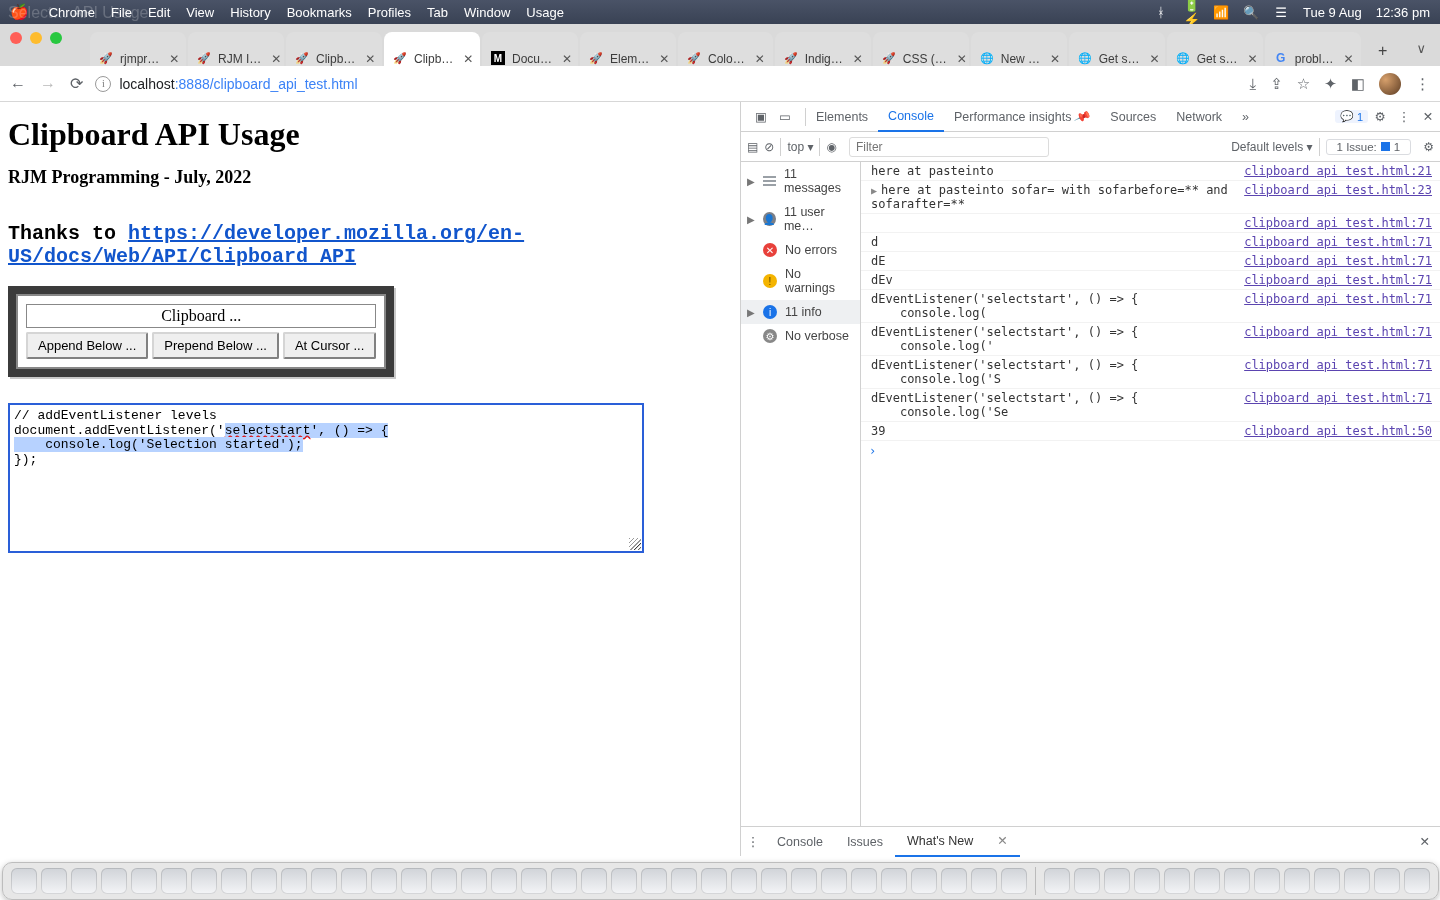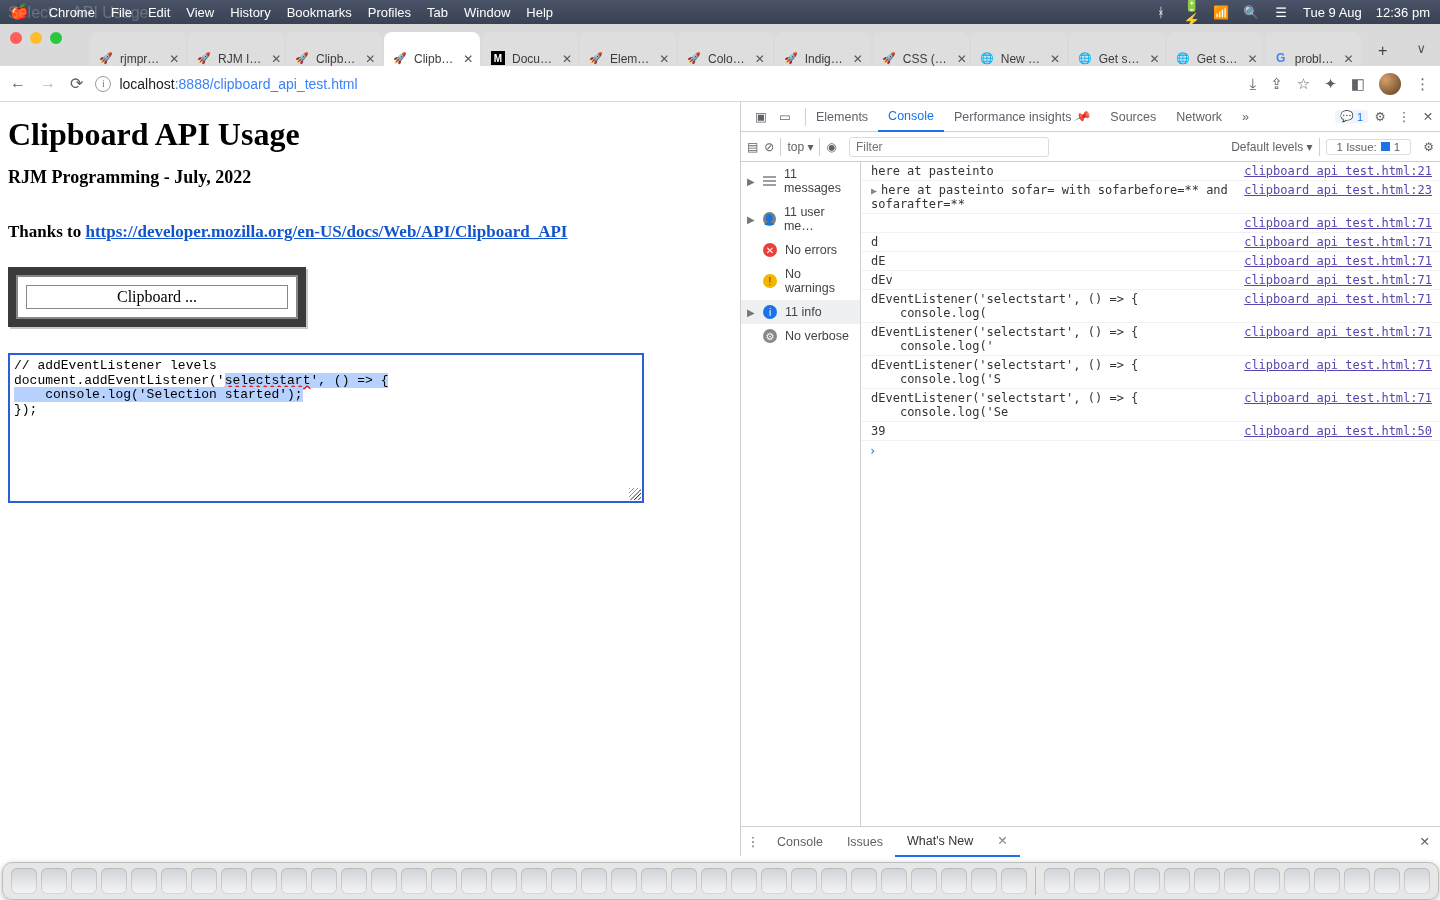--- a/index.html
+++ b/index.html
@@ -57,21 +57,21 @@
   .toolbar .url .host { color:#3b82f6; }
   .toolbar .url .path { color:#202124; }
   .toolbar .right-icons { display:flex; align-items:center; gap:14px; color:#5f6368; font-size:15px; }
   .toolbar .avatar { width:22px; height:22px; border-radius:50%; background:radial-gradient(circle at 30% 30%, #d7a06c, #5b3b22); }
 
   
   .workspace { position:absolute; top:102px; left:0; right:0; bottom:44px; display:flex; }
   .page { flex:0 0 740px; padding:14px 8px 8px 8px; overflow:auto; background:#fff; position:relative; }
   .page h1 { font-family: "Times New Roman", serif; font-size:32px; font-weight:bold; margin:0 0 14px 0; }
   .page h3.byline { font-family: "Times New Roman", serif; font-size:18px; font-weight:bold; margin:0 0 34px 0; }
-  .page .thanks { font-family: Liberation Serif, serif; font-size:17px; font-weight:bold; margin:0 0 25px 0; }
+  .page .thanks { font-family: Liberation Mono, monospace; font-size:20px; font-weight:bold; margin:0 0 18px 0; }
   .page .thanks a { color:var(--link-blue); text-decoration:underline; }
   .panel-outer { border:8px solid #3b3b3b; display:inline-block; box-shadow:2px 2px 0 #c9c9c9; }
   .panel-inner { border:2px solid #888; background:#fff; padding:4px; }
   .panel-inner table { border-collapse:separate; border-spacing:4px; }
   .panel-inner th { font-family:"Times New Roman",serif; font-size:16px; font-weight:normal; text-align:center; padding:2px 90px; border:1px solid #888; }
   .panel-inner td { padding:0; }
   .panel-inner button.act { font-family:Arial,sans-serif; font-size:13px; padding:4px 10px; background:#efefef; border:2px outset #d5d5d5; border-radius:2px; }
   .codebox { margin-top:22px; width:636px; height:150px; border:2px solid #2a5fd8; padding:4px 4px; font-family:"Courier New",monospace; font-size:13px; line-height:14.5px; resize:both; overflow:auto; position:relative; white-space:pre; }
   .codebox .sel { background:#b7d2ff; }
   .codebox .spell { text-decoration: underline wavy #d11; text-decoration-skip-ink:none; }
@@ -139,21 +139,21 @@
     <span class="apple">🍎</span>
     <span style="font-weight:400;">Chrome</span>
     <span>File</span>
     <span>Edit</span>
     <span>View</span>
     <span>History</span>
     <span>Bookmarks</span>
     <span>Profiles</span>
     <span>Tab</span>
     <span>Window</span>
-    <span>Help</span>
+    <span>Usage</span>
   </div>
   <div class="right">
     <span class="icon">ᚼ</span>
     <span class="icon battery">🔋⚡</span>
     <span class="icon">📶</span>
     <span class="icon">🔍</span>
     <span class="icon">☰</span>
     <span>Tue 9 Aug</span>
     <span>12:36 pm</span>
   </div>
@@ -265,20 +265,25 @@
     <p class="thanks">
       <span>Thanks to </span><a href="#">https://developer.mozilla.org/en-US/docs/Web/API/Clipboard_API</a>
     </p>
     <div class="panel-outer">
       <div class="panel-inner">
         <table>
           <tbody>
               <tr>
                 <th colspan="3">Clipboard ...</th>
               </tr>
+          <tr>
+            <td><button class="act">Append Below ...</button></td>
+            <td><button class="act">Prepend Below ...</button></td>
+            <td><button class="act">At Cursor ...</button></td>
+          </tr>
         </tbody>
           </table>
       </div>
     </div>
     <div class="codebox"><span>// addEventListener levels</span>
 <span>document.addEventListener('</span><span class="sel spell">selectstart</span><span class="sel">', () =&gt; {</span>
 <span class="sel">    console.log('Selection started');</span>
 <span>});</span><span class="corner"></span></div>
   </div>
 

